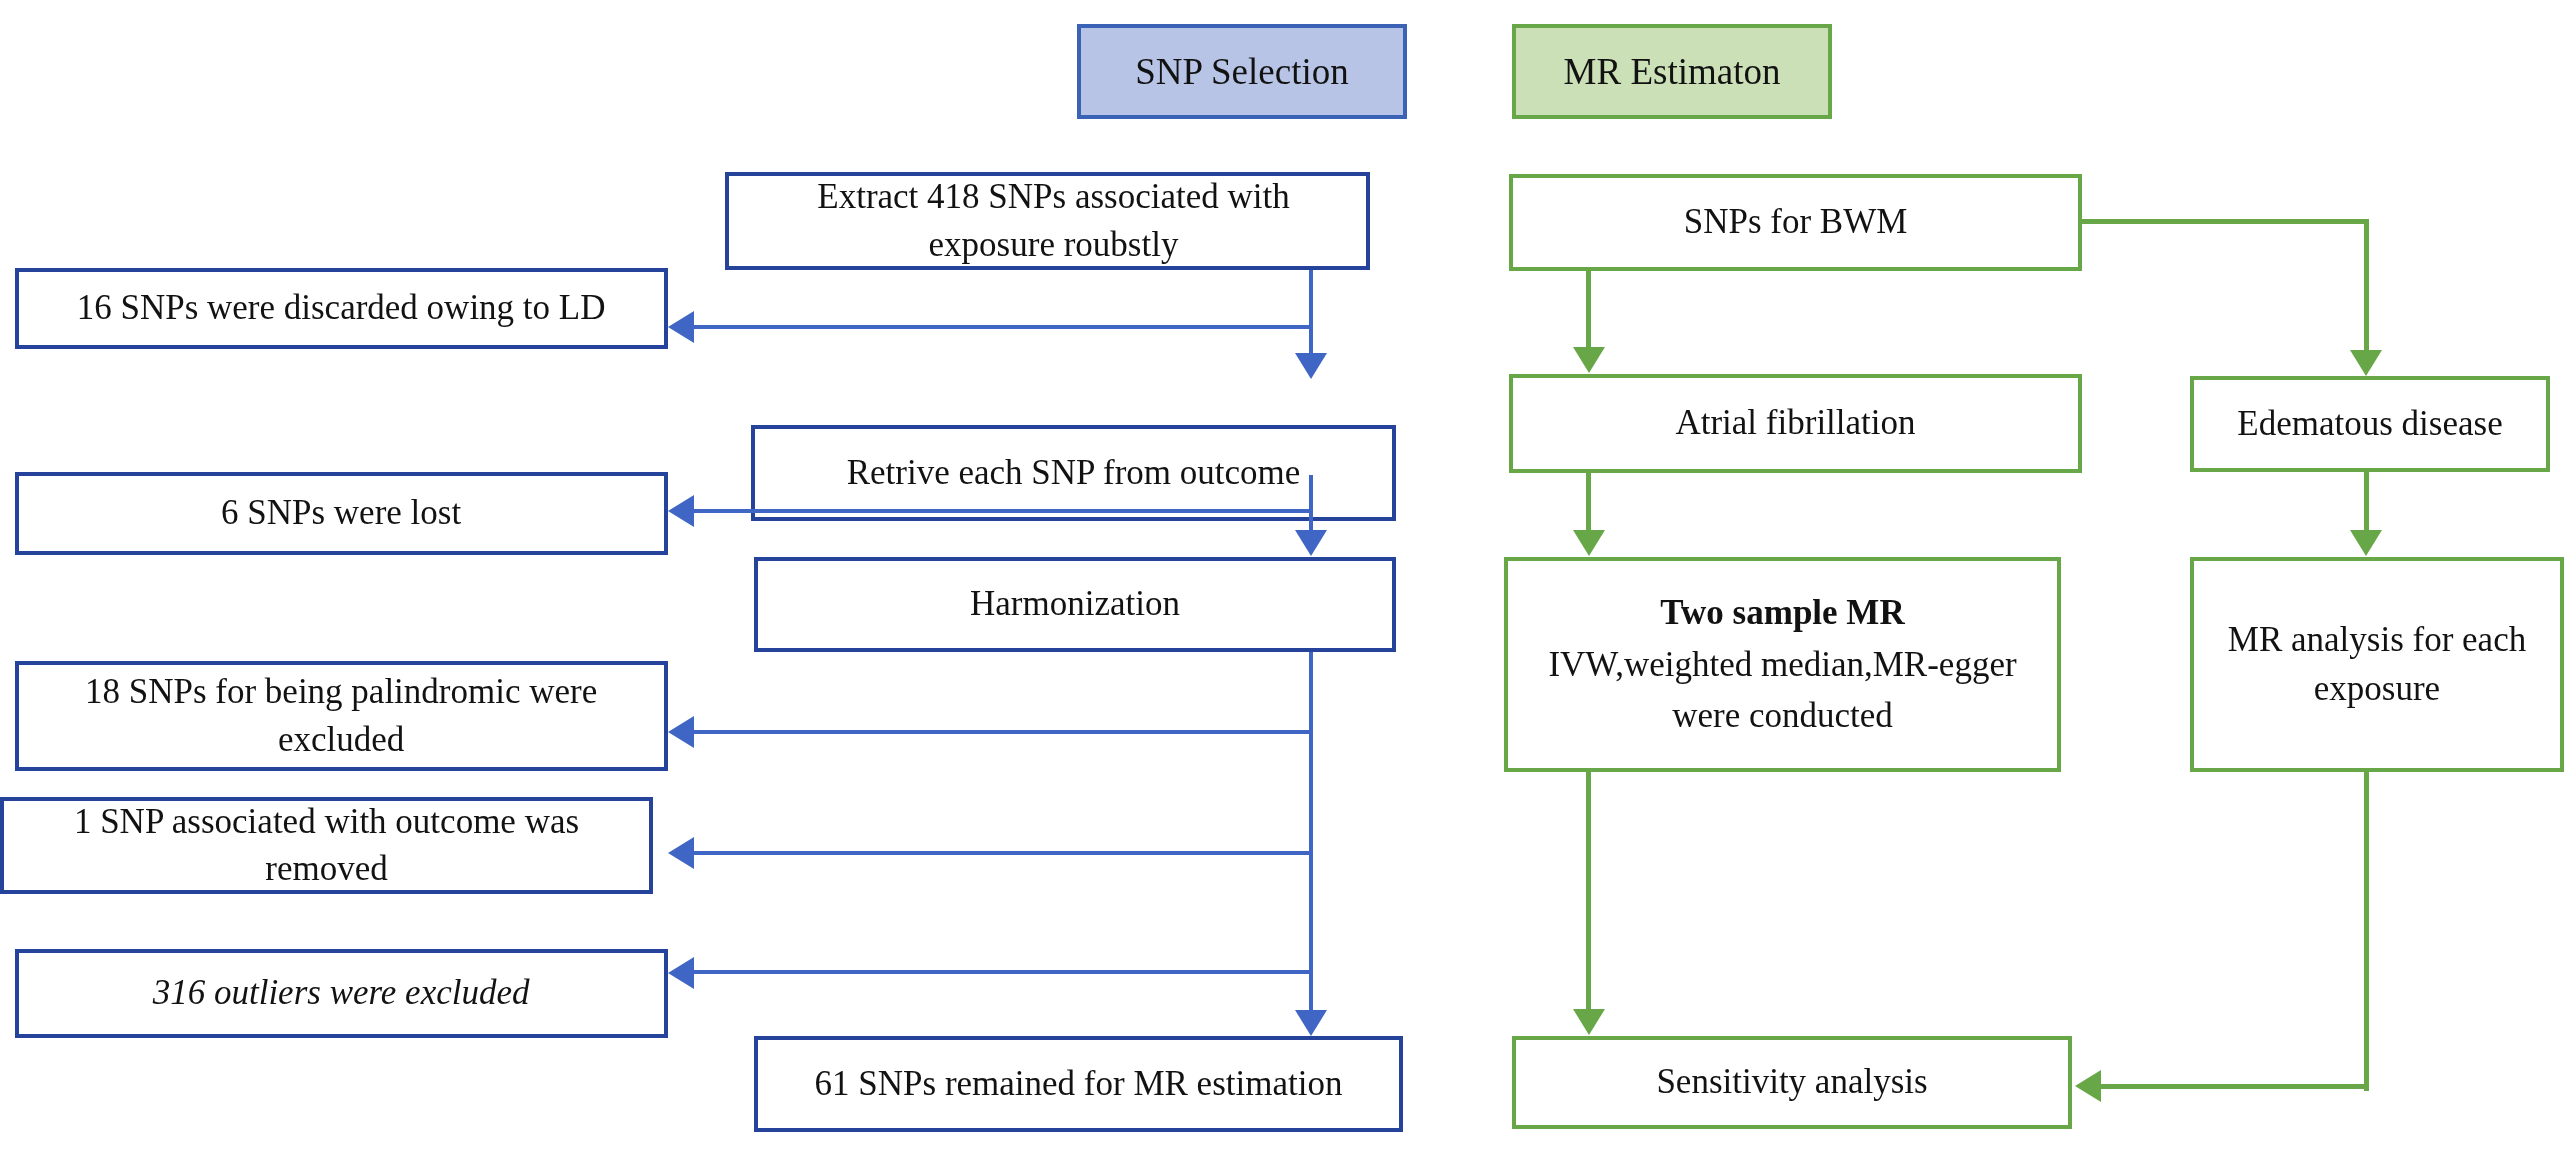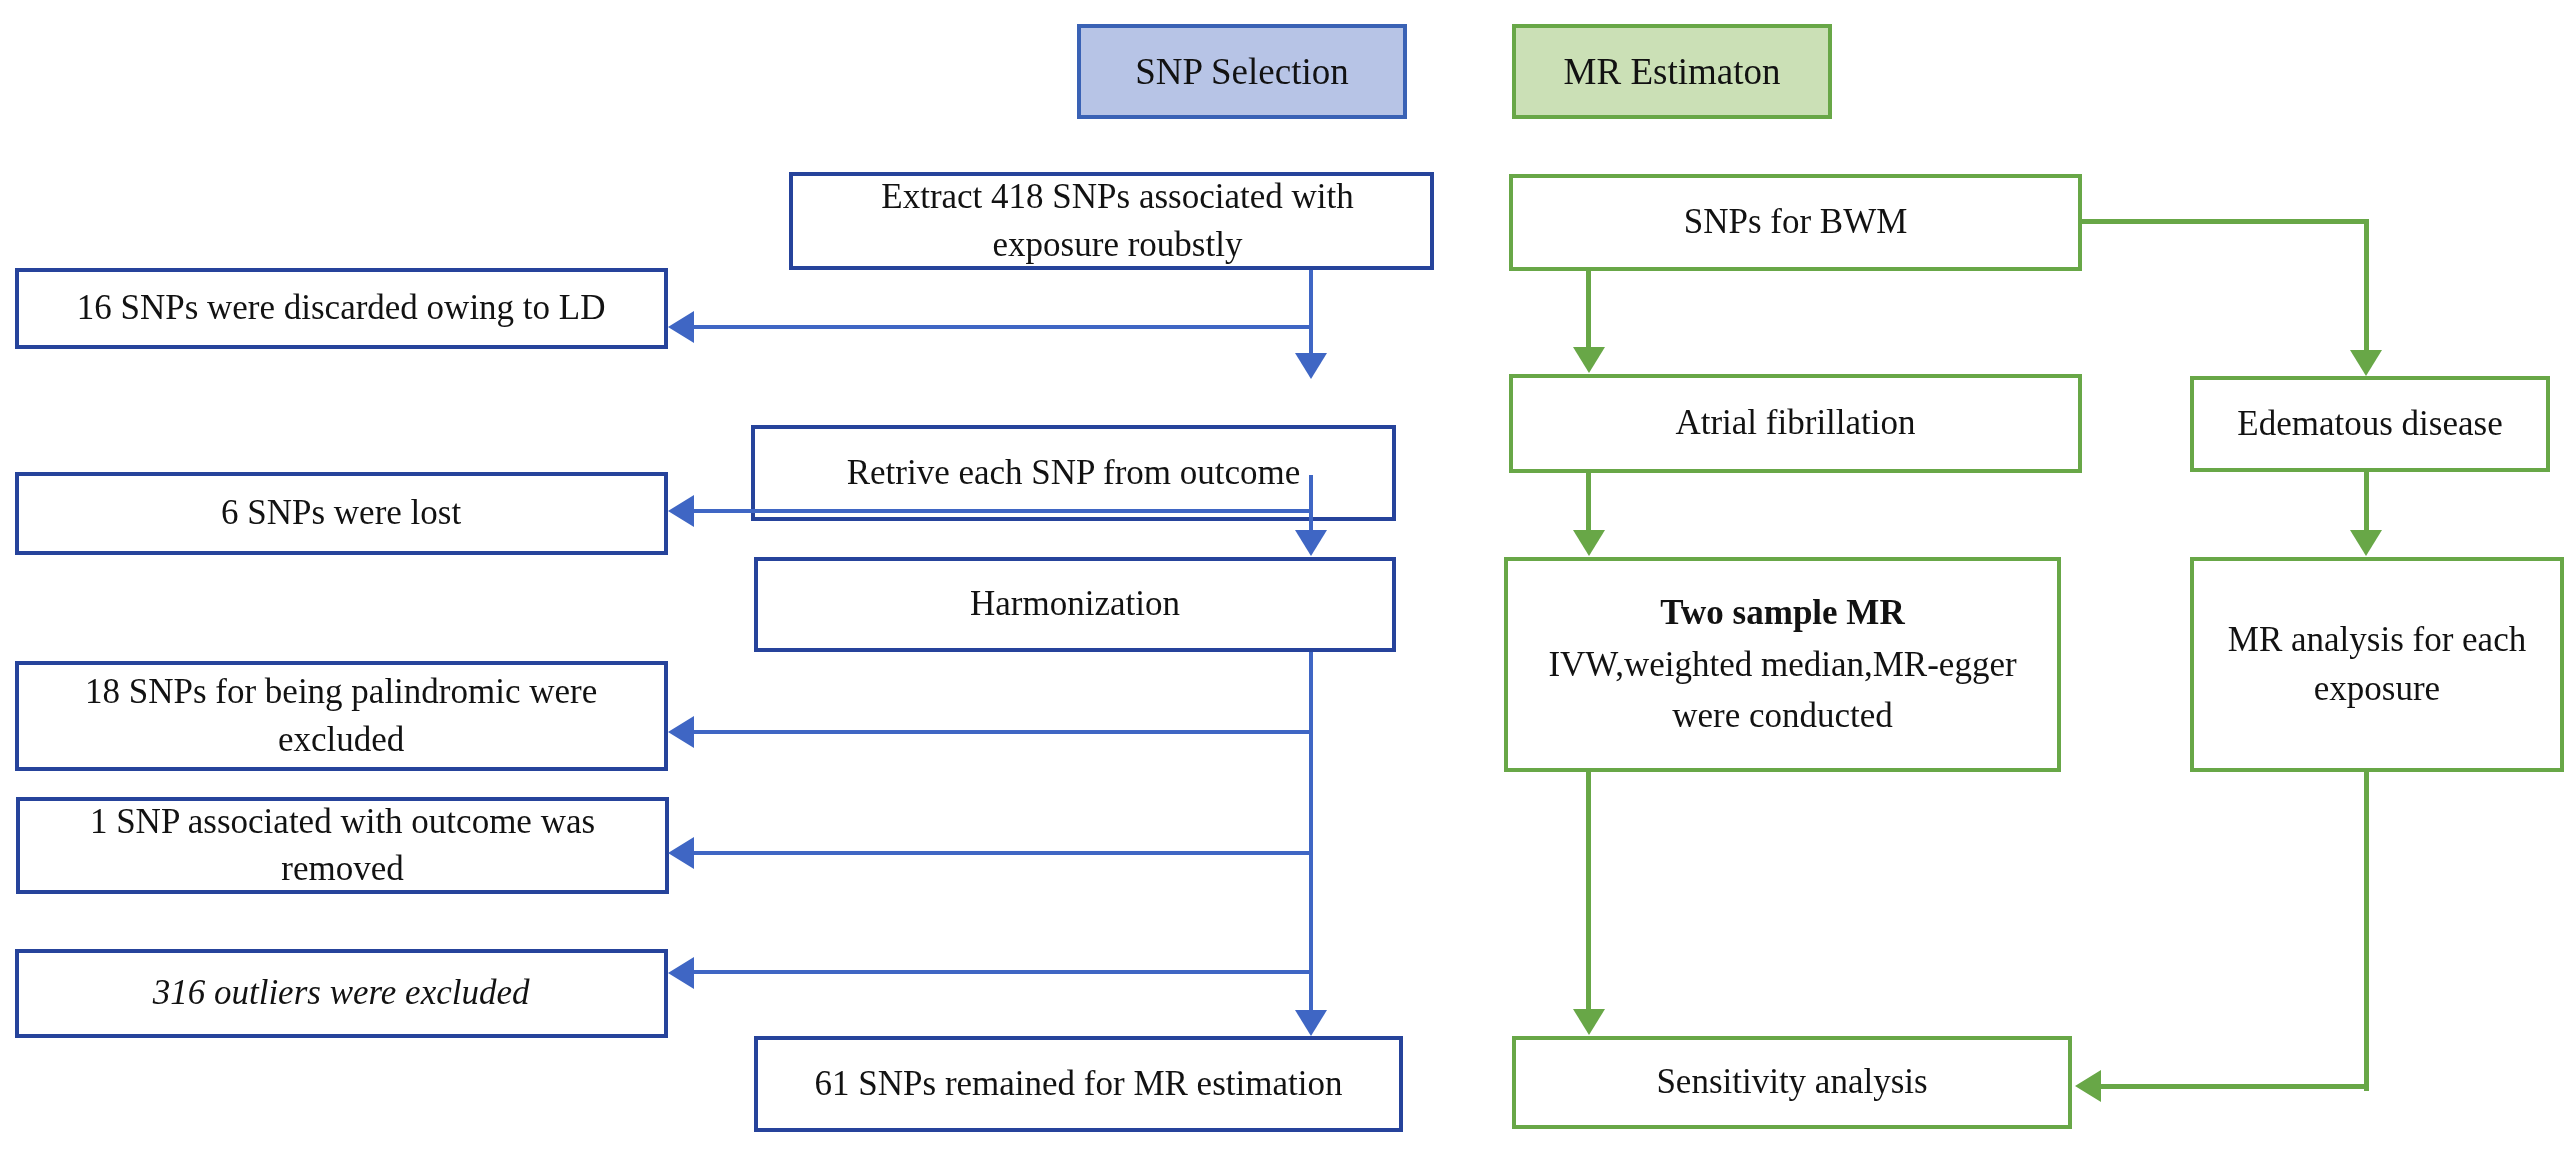--- a/index.html
+++ b/index.html
@@ -31,27 +31,27 @@
   .vline.gr{width:5.1px;background:var(--green_border,#68a747);}
   .arr{position:absolute;width:0;height:0;}
   .arr-down.bl{border-left:16px solid transparent;border-right:16px solid transparent;border-top:26px solid var(--blue_arrow,#3f66c4);}
   .arr-left.bl{border-top:16px solid transparent;border-bottom:16px solid transparent;border-right:26px solid var(--blue_arrow,#3f66c4);}
   .arr-down.gr{border-left:16px solid transparent;border-right:16px solid transparent;border-top:26px solid var(--green_border,#68a747);}
   .arr-left.gr{border-top:16px solid transparent;border-bottom:16px solid transparent;border-right:26px solid var(--green_border,#68a747);}
 
   
   #hdr-snp{left:1077px;top:24px;width:330px;height:95px;}
   #hdr-mr{left:1512px;top:24px;width:320px;height:95px;}
-  #extract{left:789px;top:172px;width:645px;height:98px;padding-left:12px;}
+  #extract{left:725px;top:172px;width:645px;height:98px;padding-left:12px;}
   #discard-ld{left:14.6px;top:268px;width:653px;height:81px;font-family:Liberation Serif, serif;}
   #retrieve{left:751px;top:379px;width:645px;height:96px;margin-top:46px;}
   #lost{left:14.6px;top:472px;width:653px;height:83px;}
   #harmonization{left:754px;top:557px;width:642px;height:95px;}
   #palindromic{left:14.6px;top:661px;width:653px;height:110px;}
-  #outcome-removed{left:16px;top:797px;width:653px;height:97px;line-height:1.32;}
+  #outcome-removed{left:0;top:797px;width:653px;height:97px;line-height:1.32;}
   #outliers{left:14.6px;top:949px;width:653px;height:89px;font-style:italic;}
   #remained{left:754px;top:1036px;width:649px;height:96px;}
   #bwm{left:1509px;top:174px;width:573px;height:97px;}
   #atrial{left:1509px;top:374px;width:573px;height:99px;}
   #edematous{left:2190px;top:376px;width:360px;height:96px;}
   #two-sample{left:1504px;top:557px;width:557px;height:215px;line-height:1.48;}
   #mr-each{left:2190px;top:557px;width:374px;height:215px;}
   #sensitivity{left:1512px;top:1036px;width:560px;height:93px;}
 </style>
 </head>

